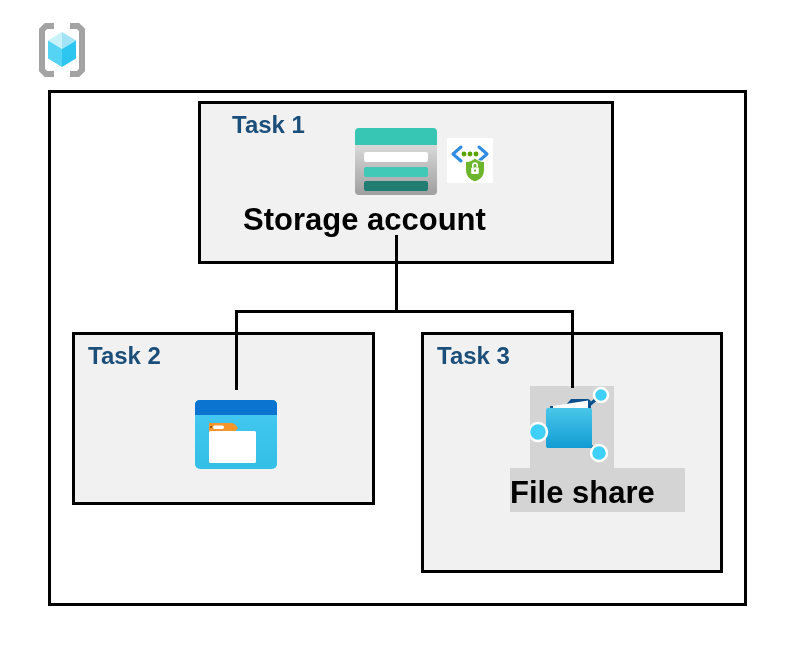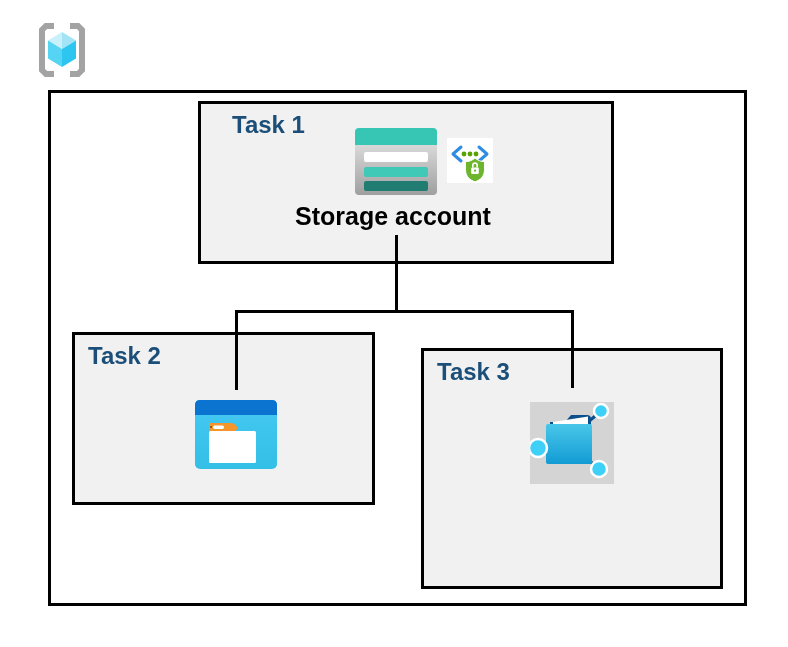--- a/index.html
+++ b/index.html
@@ -14,31 +14,31 @@
   }
   .outer-box{
     left:48px;top:90px;width:699px;height:516px;
     border:3px solid #000;background:#ffffff;box-sizing:border-box;
   }
   .task-box{
     border:3px solid #000;background:#f1f1f1;box-sizing:border-box;
   }
   .task1{left:198px;top:101px;width:416px;height:163px;}
   .task2{left:72px;top:332px;width:303px;height:173px;}
-  .task3{left:421px;top:348px;width:302px;height:241px;}
+  .task3{left:421px;top:332px;width:302px;height:241px;}
   .task-label{
     position:absolute;font-size:24px;font-weight:700;color:#1b4e79;line-height:1.1;
     white-space:nowrap;
   }
   .task1 .task-label{left:31px;top:8px;}
   .task2 .task-label{left:13px;top:8px;}
   .task3 .task-label{left:13px;top:8px;}
   .res-label{
-    position:absolute;font-size:25px;font-weight:700;color:#000;line-height:1.1;
-    text-align:center;white-space:nowrap;
+    position:absolute;font-size:31px;font-weight:700;color:#000;line-height:1.1;
+    text-align:left;white-space:nowrap;
   }
   .line{position:absolute;background:#000;z-index:5;}
   .gray-sq{position:absolute;left:106px;top:51px;width:84px;height:82px;background:#d4d4d4;}
   .gray-band{position:absolute;left:86px;top:133px;width:175px;height:44px;background:#d4d4d4;}
   .icon-wrap{position:absolute;line-height:0;}
 </style>
 </head>
 <body>
 
 <div class="canvas">
@@ -125,20 +125,23 @@
         <path d="M16,46 L7,46" stroke="#0b4f8c" stroke-width="3"></path>
         <path d="M56,56 L68,66" stroke="#0b4f8c" stroke-width="3"></path>
         <path d="M20,20 L35,20 L41,13 L57,13 Q61,13 61,17 L61,28 L20,28 Z" fill="#0b4f8c"></path>
         <path d="M23,20 L58,14.5 L58,22 L23,25 Z" fill="#ffffff"></path>
         <rect x="16" y="22" width="46" height="40" rx="2" fill="url(#fgrad)"></rect>
         <circle cx="71" cy="9" r="7" fill="#3fd0f7" stroke="#ffffff" stroke-width="2.5"></circle>
         <circle cx="8" cy="46" r="9" fill="#3fd0f7" stroke="#ffffff" stroke-width="2.5"></circle>
         <circle cx="69" cy="67" r="8" fill="#3fd0f7" stroke="#ffffff" stroke-width="2.5"></circle>
       </svg>
     </div>
+    <div class="gray-band">
+      <div class="res-label" style="left:0;top:8px;width:138px;">File share</div>
+    </div>
   </div>
 
   <div class="line" style="left:395px;top:235px;width:3px;height:77px;"></div>
   <div class="line" style="left:235px;top:310px;width:339px;height:3px;"></div>
   <div class="line" style="left:235px;top:310px;width:3px;height:80px;"></div>
   <div class="line" style="left:571px;top:310px;width:3px;height:78px;"></div>
 
 </div>
 
 </body></html>

